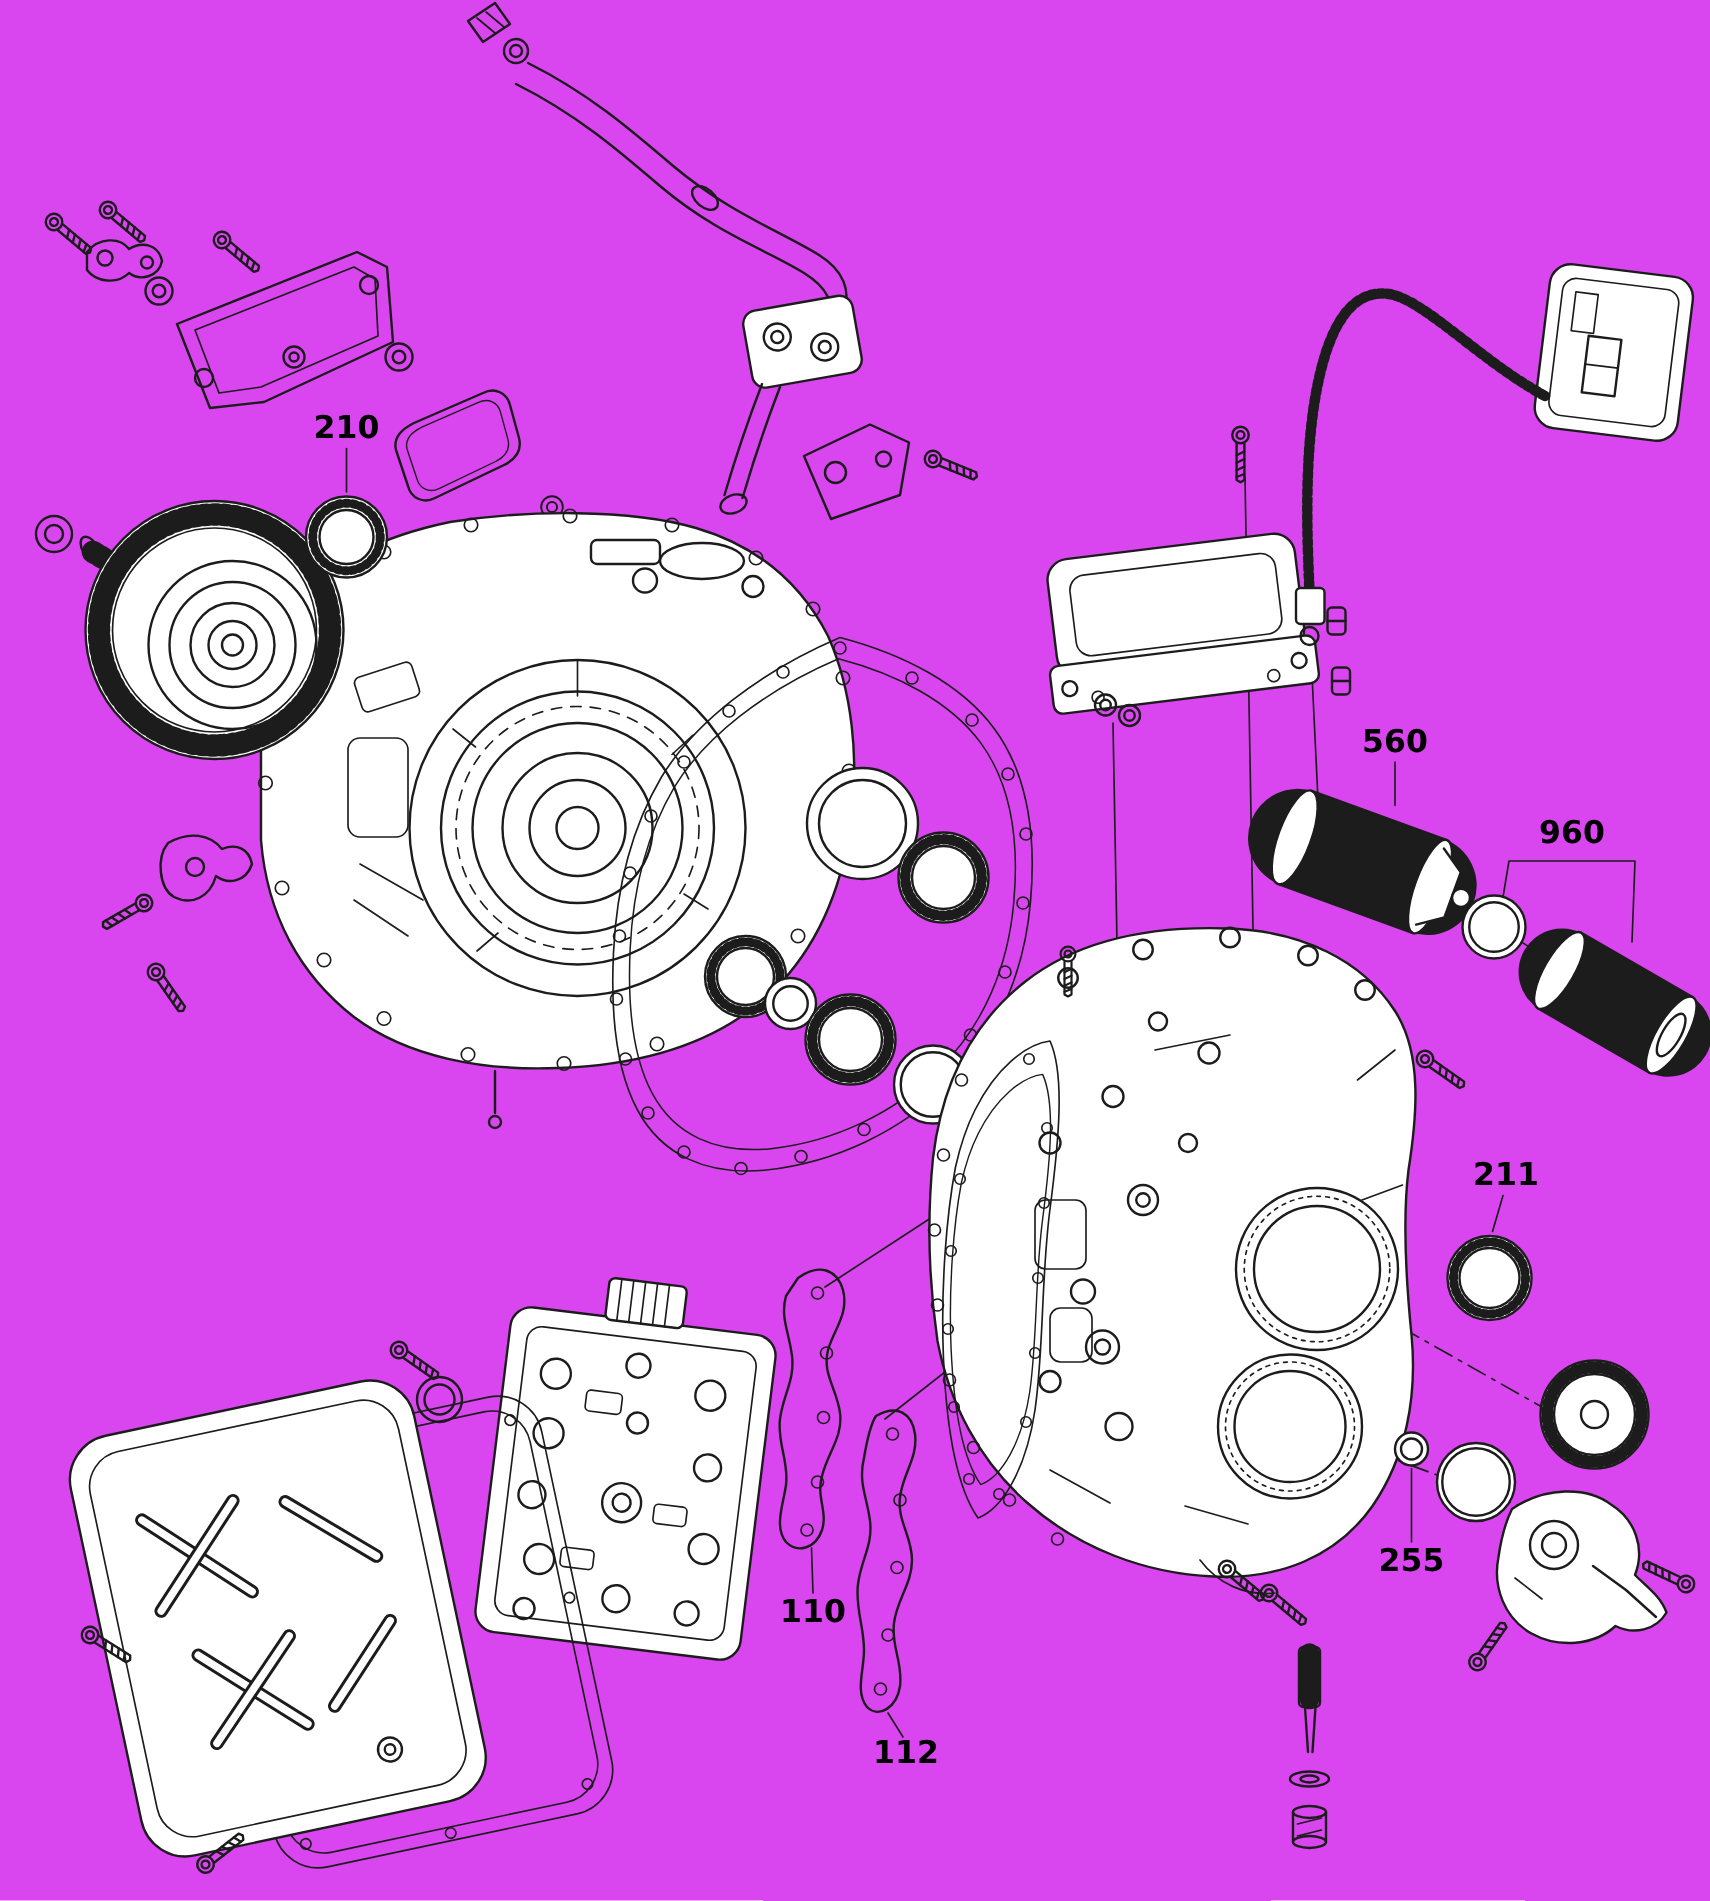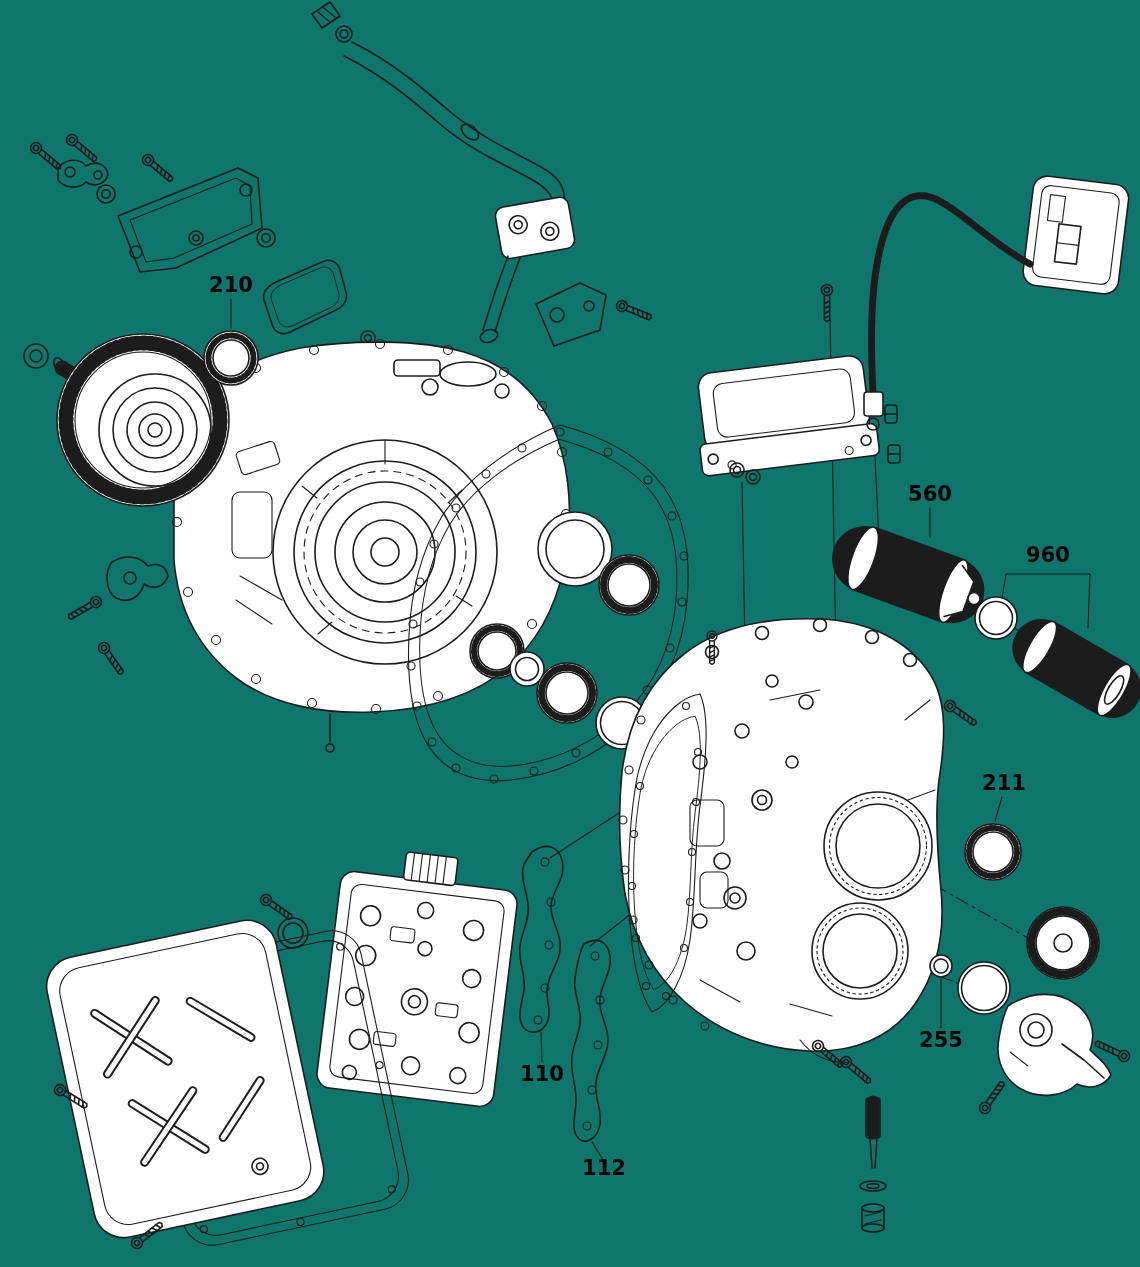--- a/index.html
+++ b/index.html
@@ -1,16 +1,16 @@
 <!DOCTYPE html>
 <html><head>
 <meta charset="utf-8">
 <style>
   html,body{margin:0;padding:0;background:#ffffff;}
-  .stage{position:relative;width:1140px;height:1267px;margin:0 auto;background:#0f766e;overflow:hidden;}
+  .stage{position:relative;width:1140px;height:1267px;margin:0 auto;background:#d946ef;overflow:hidden;}
   svg{display:block;}
   .ln{stroke:#1c1c1c;fill:none;stroke-width:1.6;stroke-linecap:round;stroke-linejoin:round;}
   .t{stroke-width:1.1;}
   .axis{stroke-dasharray:13 5 2.5 5;stroke-width:1.1;}
   .corr{stroke-width:7;stroke-dasharray:3 2.6;}
   .ribB{stroke:#ffffff;stroke-width:5;}
   .ribA{stroke-width:9;}
   svg text{fill:#000;stroke:none;font-family:"DejaVu Sans","Liberation Sans",sans-serif;font-size:21px;font-weight:bold;}
 </style>
 </head>

